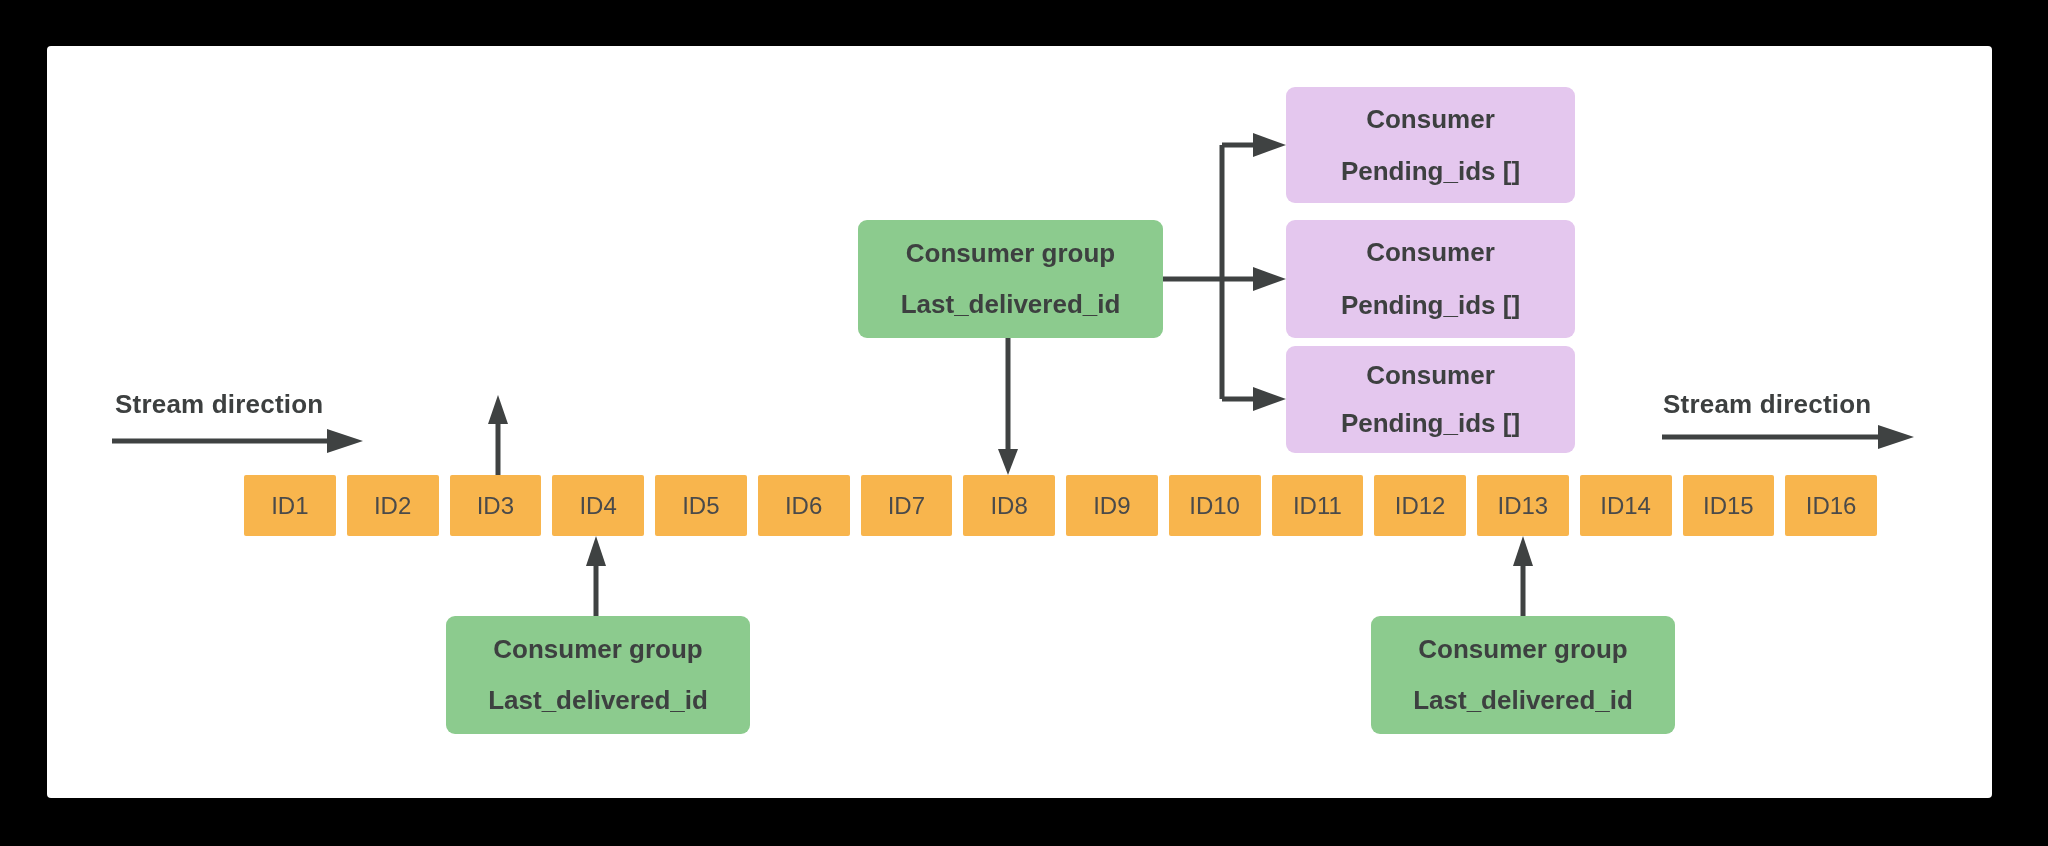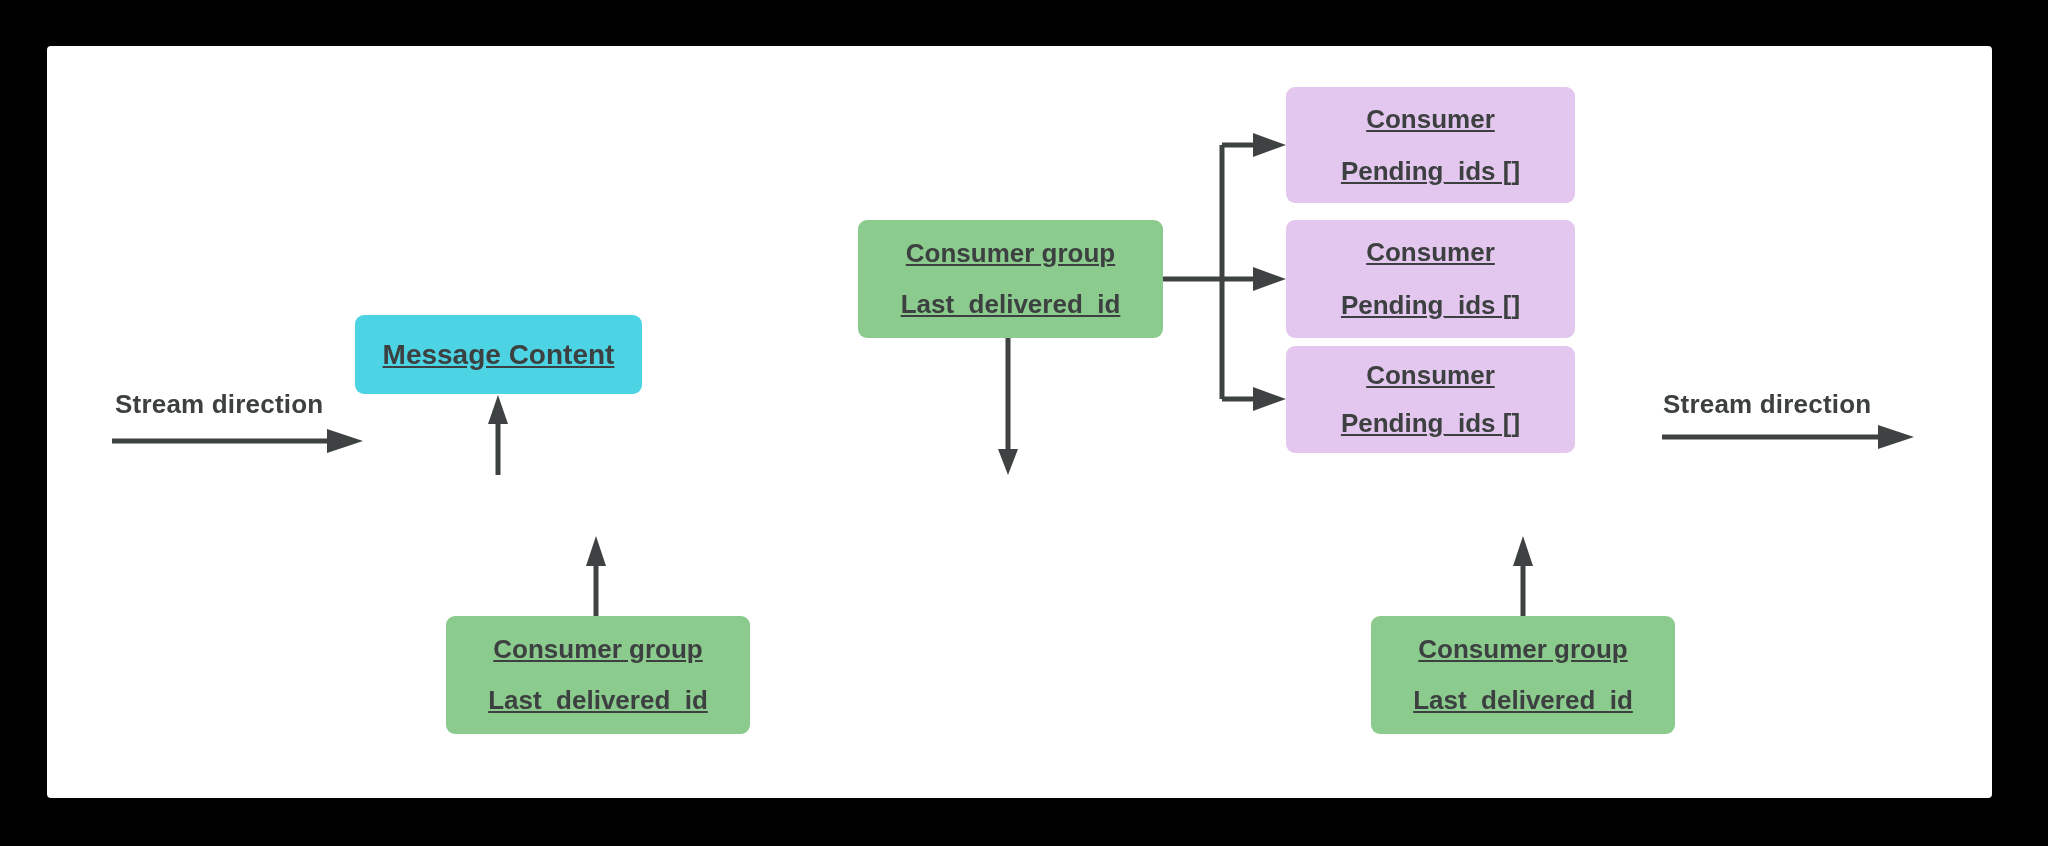--- a/index.html
+++ b/index.html
@@ -41,21 +41,20 @@
   .stream-label.left  { left: 115px;  top: 389px; }
   .stream-label.right { left: 1663px; top: 389px; }
   .box {
     position: absolute;
     display: flex; flex-direction: column;
     align-items: center; justify-content: space-around;
     border-radius: 9px;
     color: var(--text);
     font-weight: 700;
     text-align: center;
-    text-decoration: underline;
   }
   .box .box-line { white-space: nowrap; font-size: 26px; }
   .message-box {
     left: 355px; top: 315px; width: 287px; height: 79px;
     background: var(--message-box);
     justify-content: center;
   }
   .message-box .box-line { font-size: 28px; }
   .cg-box { background: var(--consumer-group-box); padding: 8px 0; }
   .cg-top          { left: 858px;  top: 220px; width: 305px; height: 118px; }
@@ -124,23 +123,20 @@
     </g>
     <g>
       <line x1="1523" y1="616" x2="1523" y2="566"></line>
       <polygon points="1513,566 1533,566 1523,536"></polygon>
     </g>
   </svg>
 
   <div class="stream-label left">Stream direction</div>
   <div class="stream-label right">Stream direction</div>
 
-  <div class="box message-box">
-    <div class="box-line">Message Content</div>
-  </div>
 
   <div class="box cg-box cg-top">
     <div class="box-line">Consumer group</div>
     <div class="box-line">Last_delivered_id</div>
   </div>
 
   <div class="consumers-col" id="consumers-col">
       <div class="box consumer-box">
         <div class="box-line">Consumer</div>
         <div class="box-line">Pending_ids []</div>
@@ -158,13 +154,31 @@
   <div class="box cg-box cg-bottom-left">
     <div class="box-line">Consumer group</div>
     <div class="box-line">Last_delivered_id</div>
   </div>
 
   <div class="box cg-box cg-bottom-right">
     <div class="box-line">Consumer group</div>
     <div class="box-line">Last_delivered_id</div>
   </div>
 
+  <div class="id-row" id="id-row">
+      <div class="id-box">ID1</div>
+      <div class="id-box">ID2</div>
+      <div class="id-box">ID3</div>
+      <div class="id-box">ID4</div>
+      <div class="id-box">ID5</div>
+      <div class="id-box">ID6</div>
+      <div class="id-box">ID7</div>
+      <div class="id-box">ID8</div>
+      <div class="id-box">ID9</div>
+      <div class="id-box">ID10</div>
+      <div class="id-box">ID11</div>
+      <div class="id-box">ID12</div>
+      <div class="id-box">ID13</div>
+      <div class="id-box">ID14</div>
+      <div class="id-box">ID15</div>
+      <div class="id-box">ID16</div>
+    </div>
 </div>
 
 </body></html>

